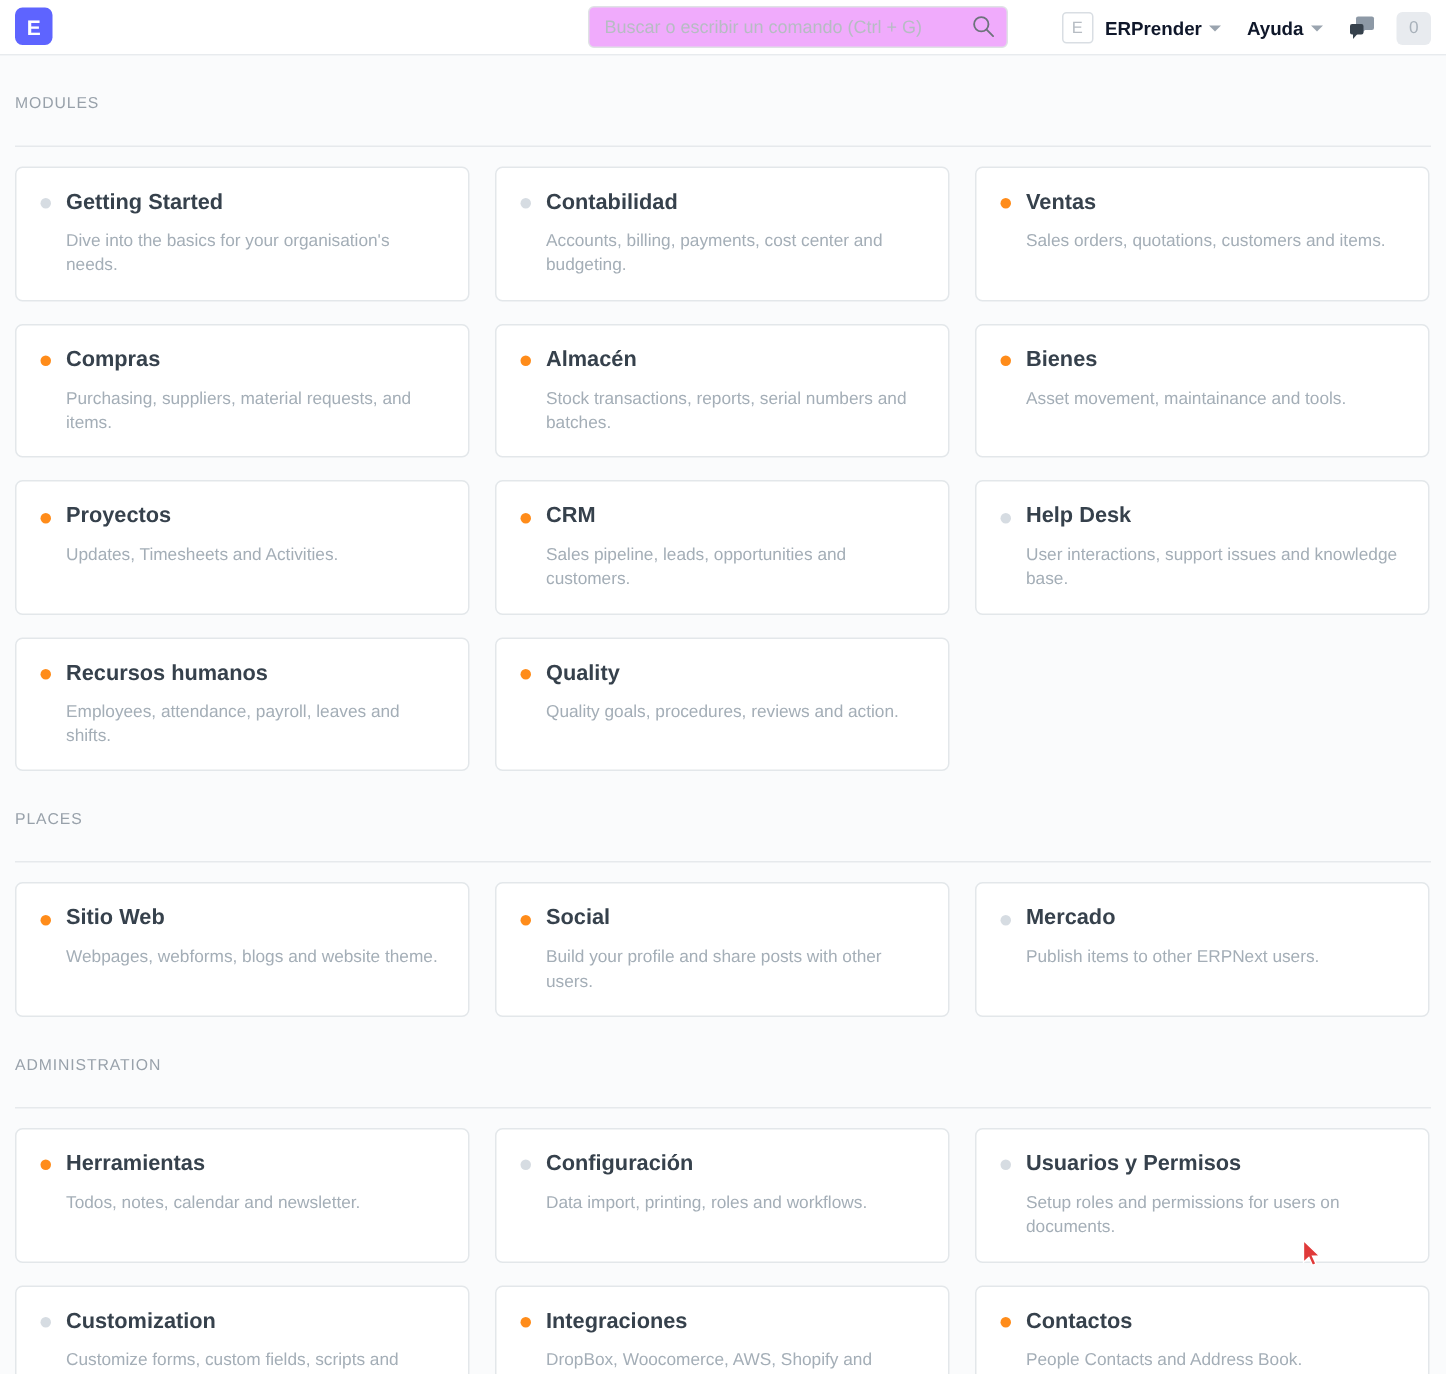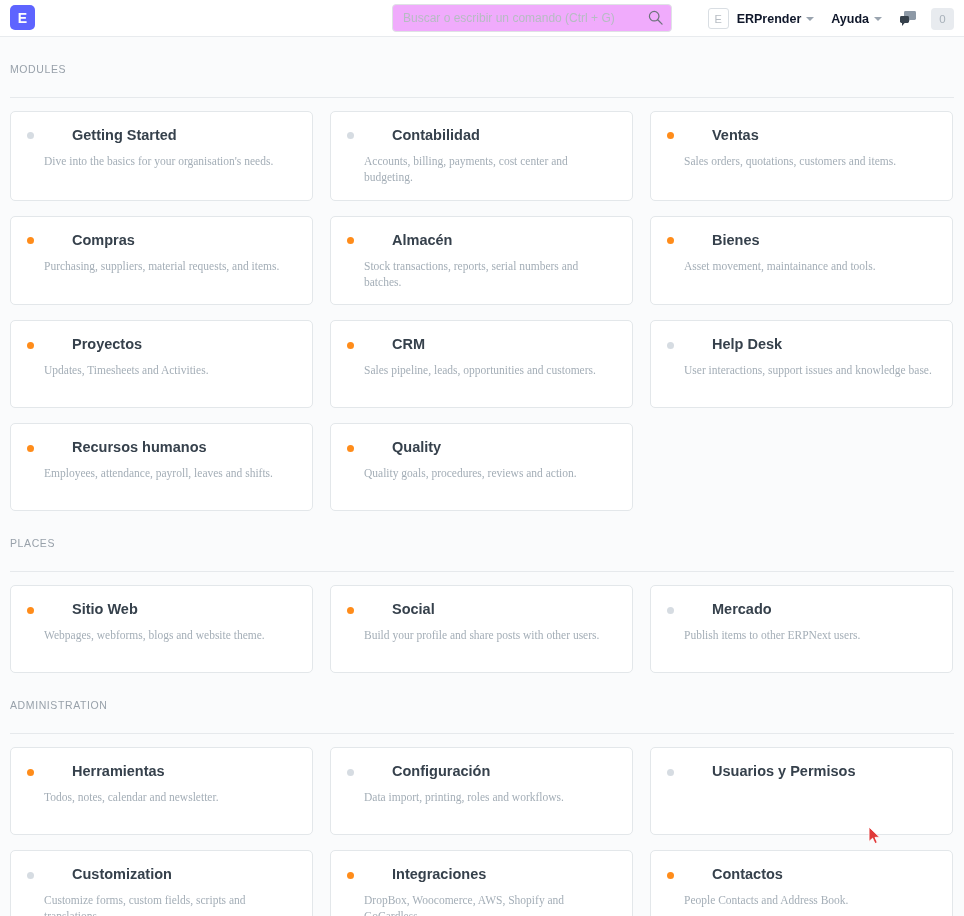--- a/index.html
+++ b/index.html
@@ -167,21 +167,20 @@
     border: 1px solid #e3e7ea;
     border-radius: 5px;
     padding: 16px 16px 14px 16px;
     cursor: pointer;
   }
 
   .card-title-row {
     display: flex;
     align-items: center;
     margin-bottom: 9px;
-    gap: 28px;
   }
 
   .dot {
     width: 7px;
     height: 7px;
     border-radius: 50%;
     margin-right: 10px;
     flex: 0 0 auto;
   }
   .dot.orange { background: #ff8c1a; }
@@ -192,21 +191,20 @@
     font-weight: bold;
     color: #36414c;
     line-height: 1.1;
   }
 
   .card-desc {
     font-size: 11.5px;
     color: #a4aeb7;
     line-height: 1.42;
     padding-left: 17px;
-    font-family: Liberation Serif, serif;
   }
 
   
   .cursor {
     position: absolute;
     width: 13px;
     height: 19px;
     pointer-events: none;
   }
 </style>
@@ -382,20 +380,21 @@
               <span class="dot grey"></span>
               <span class="card-title">Configuración</span>
             </div>
             <div class="card-desc">Data import, printing, roles and workflows.</div>
           </div>
           <div class="module-card">
             <div class="card-title-row">
               <span class="dot grey"></span>
               <span class="card-title">Usuarios y Permisos</span>
             </div>
+            <div class="card-desc">Setup roles and permissions for users on documents.</div>
           </div>
           <div class="module-card">
             <div class="card-title-row">
               <span class="dot grey"></span>
               <span class="card-title">Customization</span>
             </div>
             <div class="card-desc">Customize forms, custom fields, scripts and translations.</div>
           </div>
           <div class="module-card">
             <div class="card-title-row">

